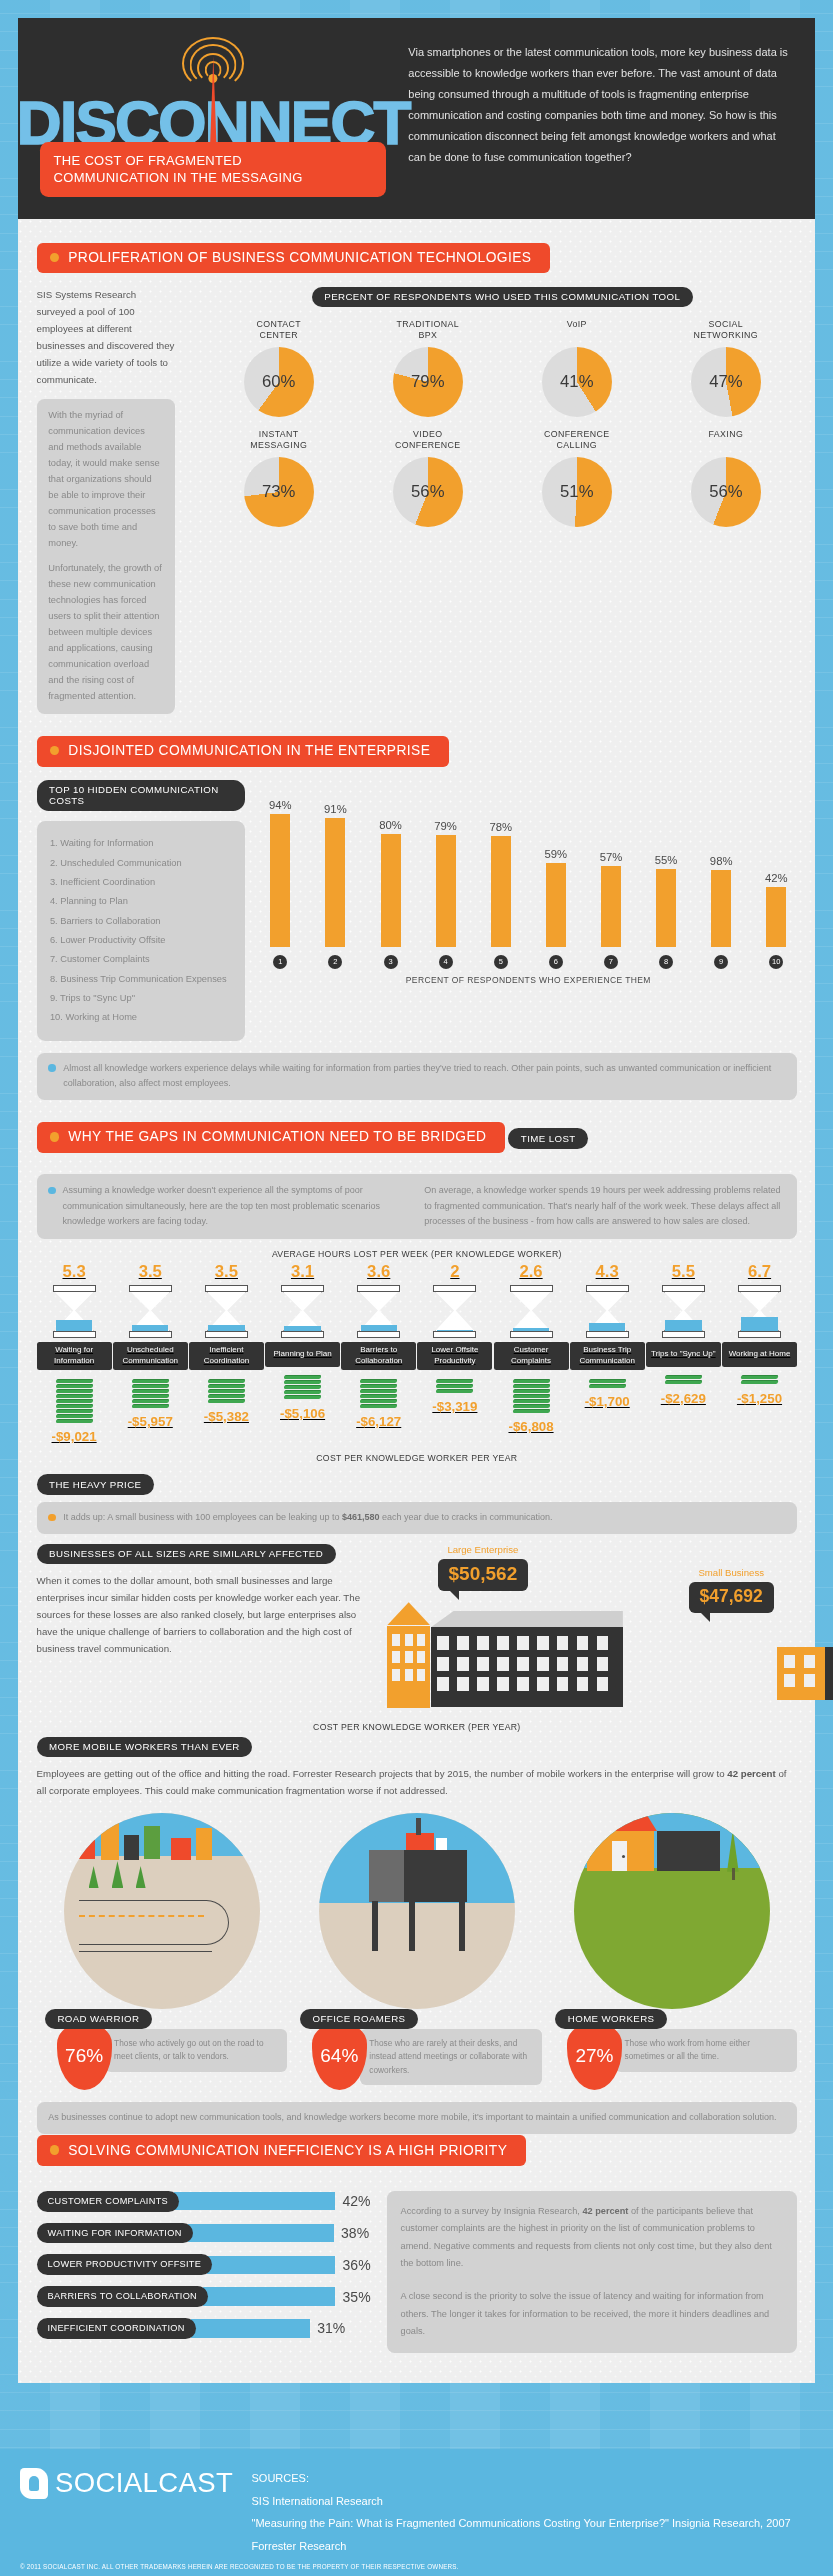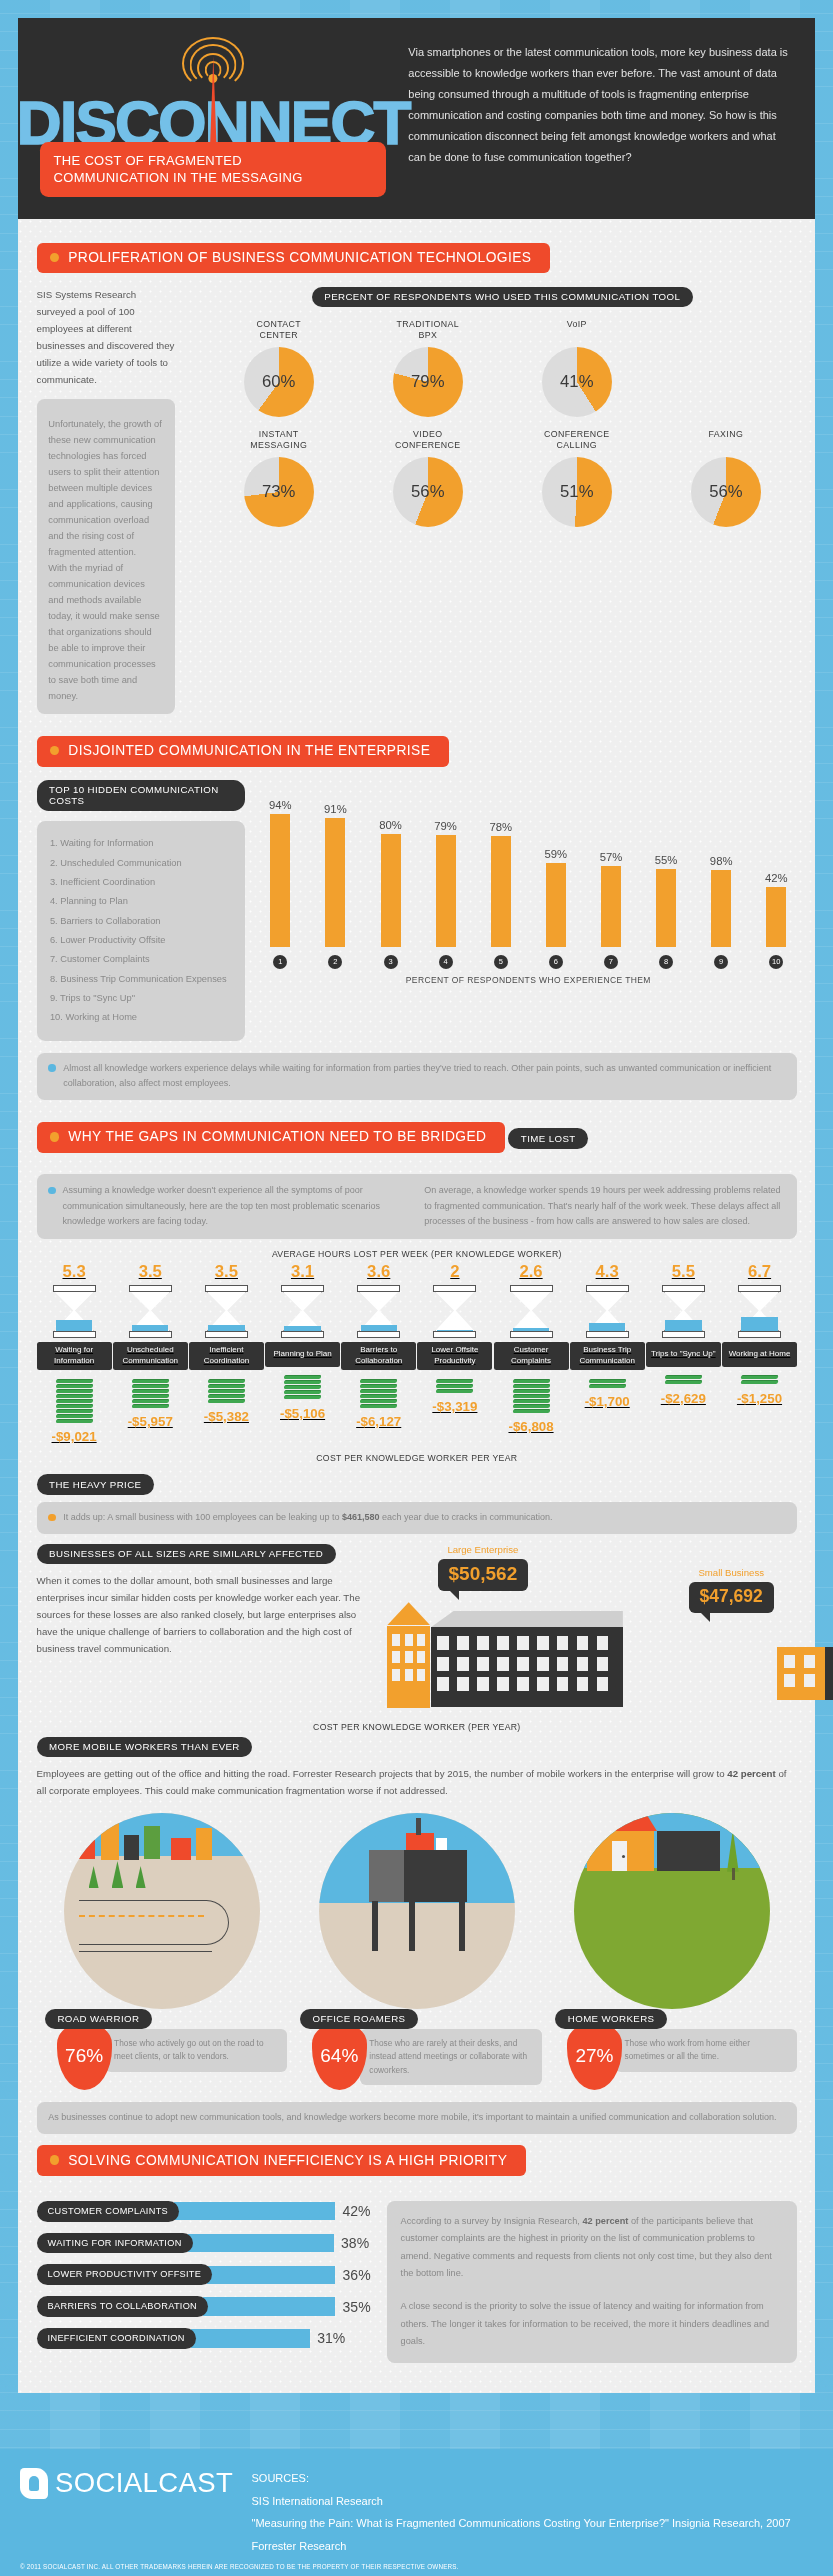--- a/index.html
+++ b/index.html
@@ -218,22 +218,22 @@
     
     <div class="sec-head">
       <span class="dot"></span>
       <span>PROLIFERATION OF BUSINESS COMMUNICATION TECHNOLOGIES</span>
     </div>
 
     <div class="s1">
       <div class="s1-left">
         <div class="body-text">SIS Systems Research surveyed a pool of 100 employees at different businesses and discovered they utilize a wide variety of tools to communicate.</div>
         <div class="grey-box" style="margin-top:10px">
+          <p>With the myriad of communication devices and methods available today, it would make sense that organizations should be able to improve their communication processes to save both time and money.</p>
           <p style="margin-top:9.2px">Unfortunately, the growth of these new communication technologies has forced users to split their attention between multiple devices and applications, causing communication overload and the rising cost of fragmented attention.</p>
-          <p>With the myriad of communication devices and methods available today, it would make sense that organizations should be able to improve their communication processes to save both time and money.</p>
         </div>
       </div>
       <div class="s1-right">
         <div style="text-align:center">
           <span class="pill">PERCENT OF RESPONDENTS WHO USED THIS COMMUNICATION TOOL</span>
         </div>
         <div class="pie-grid" id="pie-grid-1">
             <div class="pie-cell">
               <div class="pie-label">CONTACT<br>CENTER</div>
               <div class="pie" style="background:conic-gradient(#F2A02D 0deg 216deg,#DCDCDC 216deg 360deg)">
@@ -243,20 +243,26 @@
             <div class="pie-cell">
               <div class="pie-label">TRADITIONAL<br>BPX</div>
               <div class="pie" style="background:conic-gradient(#F2A02D 0deg 284.40000000000003deg,#DCDCDC 284.40000000000003deg 360deg)">
                 <span class="pie-val">79%</span>
               </div>
             </div>
             <div class="pie-cell">
               <div class="pie-label">VoIP</div>
               <div class="pie" style="background:conic-gradient(#F2A02D 0deg 147.6deg,#DCDCDC 147.6deg 360deg)">
                 <span class="pie-val">41%</span>
+              </div>
+            </div>
+            <div class="pie-cell">
+              <div class="pie-label">SOCIAL<br>NETWORKING</div>
+              <div class="pie" style="background:conic-gradient(#F2A02D 0deg 169.20000000000002deg,#DCDCDC 169.20000000000002deg 360deg)">
+                <span class="pie-val">47%</span>
               </div>
             </div>
           </div>
         <div class="pie-grid" id="pie-grid-2">
             <div class="pie-cell">
               <div class="pie-label">INSTANT<br>MESSAGING</div>
               <div class="pie" style="background:conic-gradient(#F2A02D 0deg 262.8deg,#DCDCDC 262.8deg 360deg)">
                 <span class="pie-val">73%</span>
               </div>
             </div>
@@ -735,21 +741,21 @@
           <div class="wdesc">Those who work from home either sometimes or all the time.</div>
         </div>
       </div>
     </div>
 
     <div class="note" style="margin-top:11.7px">
       <span>As businesses continue to adopt new communication tools, and knowledge workers become more mobile, it's important to maintain a unified communication and collaboration solution.</span>
     </div>
 
     
-    <div class="sec-head" style="margin-top:11px">
+    <div class="sec-head" style="margin-top:1px">
       <span class="dot"></span>
       <span>SOLVING COMMUNICATION INEFFICIENCY IS A HIGH PRIORITY</span>
     </div>
 
     <div class="final">
       <div class="hbars" id="hbars">
           <div class="hbar-row">
             <div class="hbar-lab">CUSTOMER COMPLAINTS</div>
             <div class="hbar-fill" style="width:161px"></div>
             <div class="hbar-val">42%</div>

